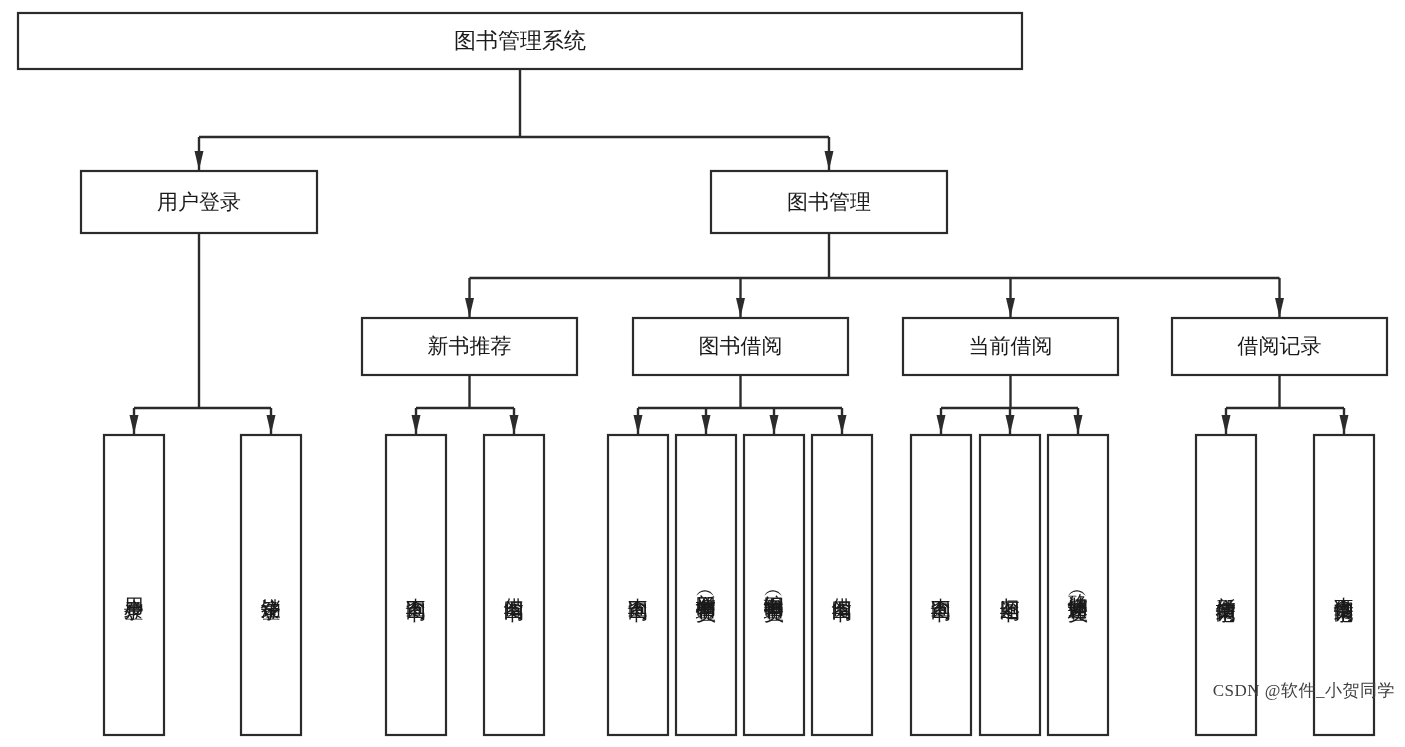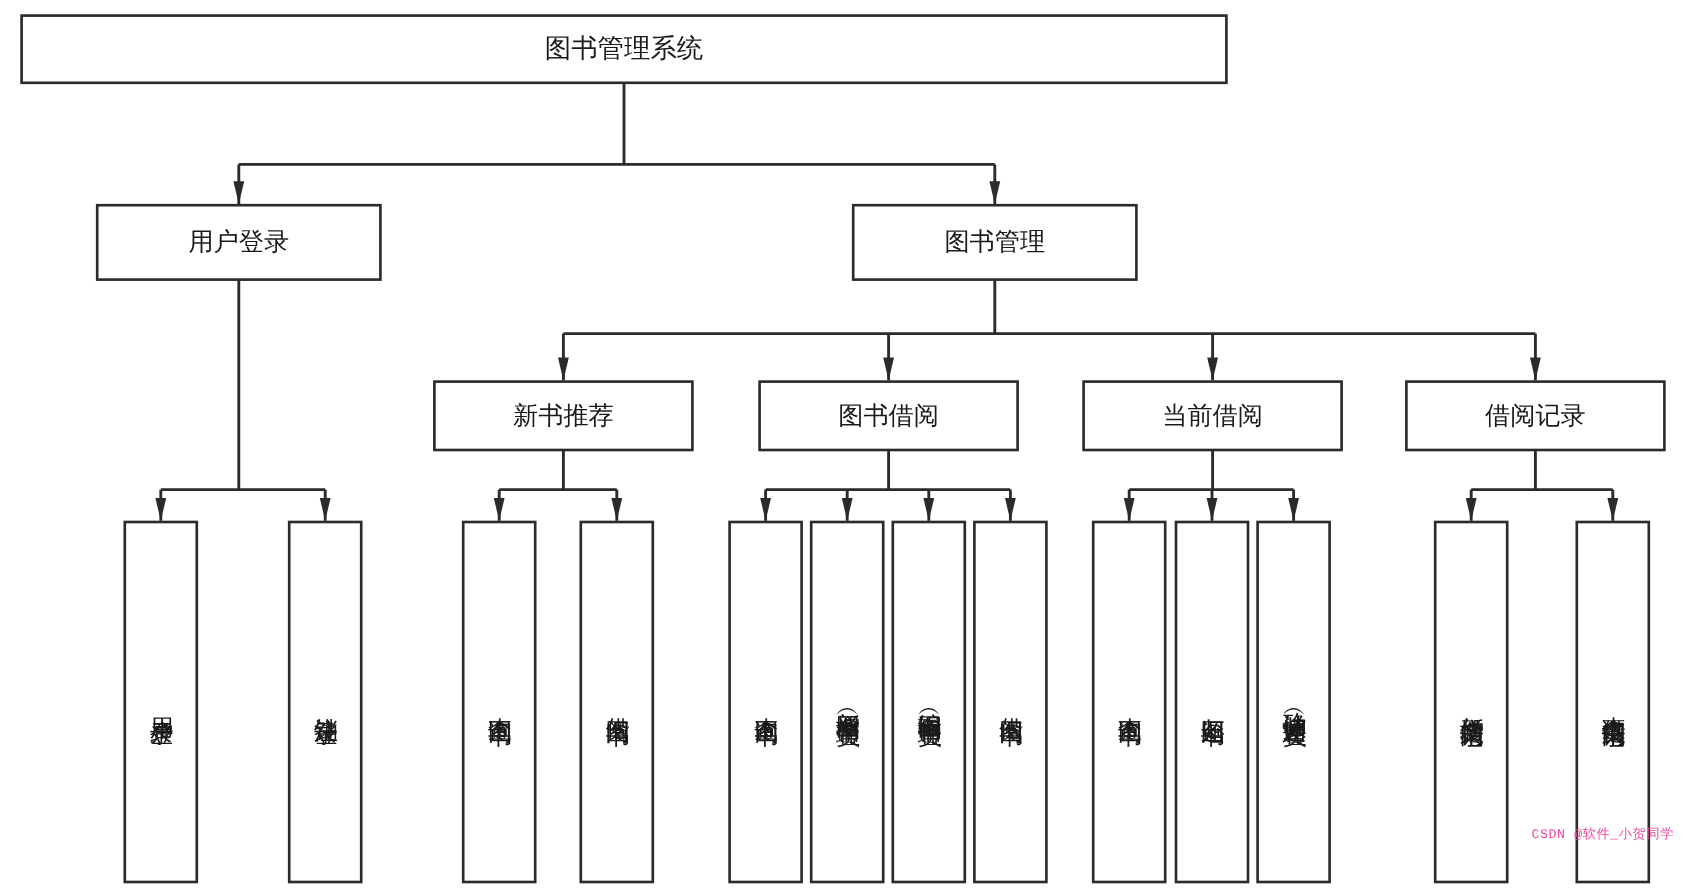--- a/index.html
+++ b/index.html
@@ -65,23 +65,23 @@
     font-size: 20px;
     color: #1a1a1a;
     line-height: 1.02;
     letter-spacing: 1.5px;
     white-space: nowrap;
   }
   .watermark {
     position: absolute;
     right: 10px;
     bottom: 6px;
-    font-family: Liberation Mono, monospace;
-    font-size: 11px;
-    color: #ec4899;
+    font-family: Liberation Serif, serif;
+    font-size: 17px;
+    color: #404040;
     letter-spacing: 0.5px;
     user-select: none;
   }
 </style>
 </head>
 <body>
 
 <div id="diagram-root">
   <svg id="diagram-svg" width="1405" height="747" viewBox="0 0 1405 747">
       <g>

